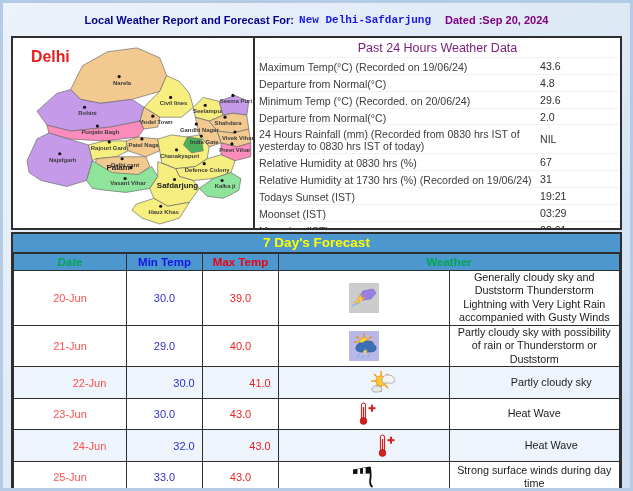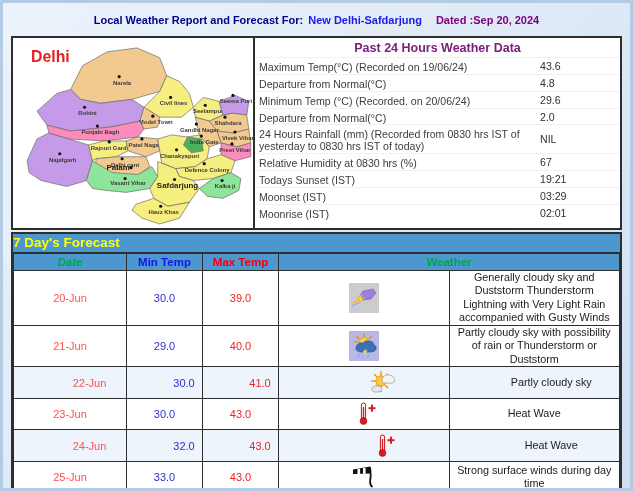--- a/index.html
+++ b/index.html
@@ -1,31 +1,31 @@
 <!DOCTYPE html>
 <html style="--header-bar: #4d97cf; --title-yellow: #ffff00; --purple-heading: #7b207b; --date-red: #ff5050; --min-blue: #2e2ecc; --max-red: #ee2222; --map-title-red: #e82020;"><head>
 <meta charset="utf-8">
 <style>
   html,body{margin:0;padding:0;}
   body{width:633px;height:491px;font-family:"Liberation Sans",sans-serif;background:#dfe9f5;}
   .page{width:633px;height:491px;box-sizing:border-box;border:3px solid #b3cbe4;
         background:linear-gradient(135deg,#ecf2fa 0%,#dce8f5 60%,#cfdff0 100%);overflow:hidden;}
   .header{height:33px;display:flex;align-items:center;justify-content:center;
           font-weight:bold;font-size:11px;white-space:nowrap;}
-  .t-navy{color:#00008b;} .t-link{color:#1a1ae6;margin-left:5px;} .t-purple{color:#800080;margin-left:14px;}
+  .t-navy{color:#00008b;} .t-link{color:#1a1ae6;margin-left:5px;font-family:Liberation Mono, monospace;} .t-purple{color:#800080;margin-left:14px;}
   .top-row{display:flex;margin:0 8px;height:194px;}
   .map-panel{width:244px;min-width:244px;box-sizing:border-box;border:2px solid #2e2e2e;background:#fff;}
   .map-panel svg{display:block;width:100%;height:100%;}
   .data-panel{flex:1;box-sizing:border-box;border:2px solid #2e2e2e;margin-left:-2px;background:#fff;overflow:hidden;}
-  .p24-title{text-align:center;color:var(--purple-heading,#7b207b);font-weight:bold;font-size:12.5px;padding:3px 0 2px;}
+  .p24-title{text-align:center;color:var(--purple-heading,#7b207b);font-weight:normal;font-size:12.5px;padding:3px 0 2px;}
   .p24-row{display:flex;align-items:center;min-height:14.2px;border-top:1px solid #f1f1f1;}
   .p24-label{flex:1;padding:4px 2px 0 4px;font-size:10.6px;color:#3d3d3d;line-height:1.12;}
   .p24-value{width:80px;font-size:10.6px;color:#303030;}
   .forecast{margin:2px 8px 0;border:2px solid #2e2e2e;background:#fff;}
-  .f-title{background:var(--header-bar,#4d97cf);color:var(--title-yellow,#ffff00);text-align:left;
+  .f-title{background:var(--header-bar,#4d97cf);color:var(--title-yellow,#ffff00);text-align:center;
            font-weight:bold;font-size:13.5px;padding:1px 0 2px;border-bottom:1px solid #2e2e2e;}
   table{width:100%;border-collapse:collapse;table-layout:fixed;}
   th{background:var(--header-bar,#4d97cf);font-size:11.5px;font-weight:bold;border:1px solid #2e2e2e;height:16px;padding:0;}
   .h-date{color:#00a550;width:112px;font-style:italic;} .h-min{color:#1414e6;width:75px;} .h-max{color:#f00010;width:75px;} .h-weather{color:#00a550;}
   td{border:1px solid #2e2e2e;text-align:center;height:30.5px;padding:0;font-size:11px;}
   .c-date{color:var(--date-red,#ff5050);} .c-min{color:var(--min-blue,#2e2ecc);} .c-max{color:var(--max-red,#ee2222);}
   .c-icon{width:72px;} .c-desc{font-size:10.8px;color:#1c1c1c;padding:0 5px;line-height:1.25;}
   tr.alt td{background:#eef4fb;padding-left:39px;}
   .wicon{width:30px;height:30px;display:block;margin:0 auto;}
   .ibg-gray .wicon{background:#cccccc;} .ibg-lav .wicon{background:#b9b6e8;}
@@ -195,20 +195,24 @@
           </div>
           <div class="p24-row">
             <div class="p24-label">24 Hours Rainfall (mm) (Recorded from 0830 hrs IST of yesterday to 0830 hrs IST of today)</div>
             <div class="p24-value">NIL</div>
           </div>
           <div class="p24-row">
             <div class="p24-label">Relative Humidity at 0830 hrs (%)</div>
             <div class="p24-value">67</div>
           </div>
           <div class="p24-row">
+            <div class="p24-label">Relative Humidity at 1730 hrs (%) (Recorded on 19/06/24)</div>
+            <div class="p24-value">31</div>
+          </div>
+          <div class="p24-row">
             <div class="p24-label">Todays Sunset (IST)</div>
             <div class="p24-value">19:21</div>
           </div>
           <div class="p24-row">
             <div class="p24-label">Moonset (IST)</div>
             <div class="p24-value">03:29</div>
           </div>
           <div class="p24-row">
             <div class="p24-label">Moonrise (IST)</div>
             <div class="p24-value">02:01</div>

